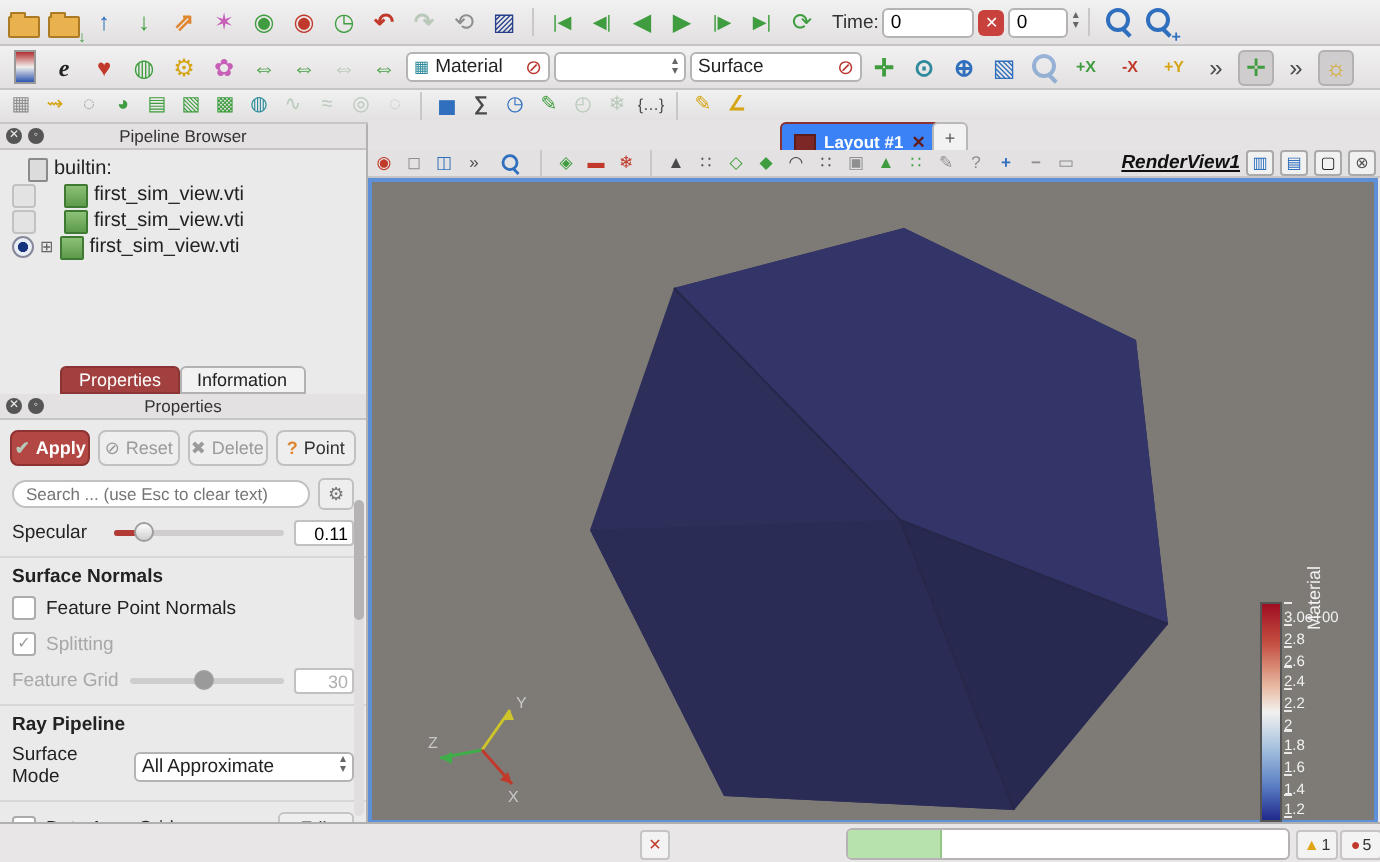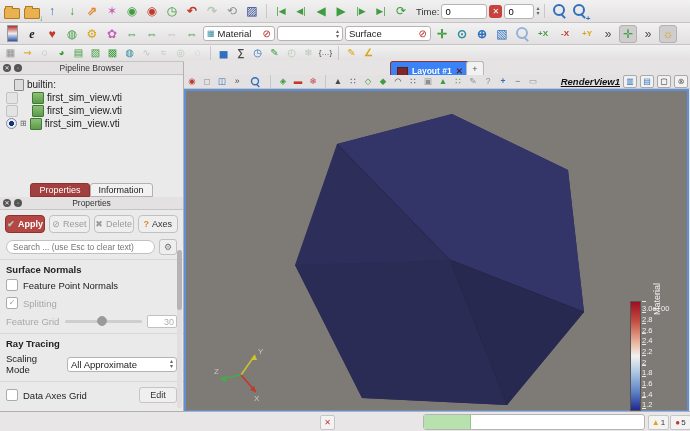--- a/index.html
+++ b/index.html
@@ -291,50 +291,58 @@
       <span class="pbtn">
           <span>⊘</span>
           <span>Reset</span>
         </span>
       <span class="pbtn">
           <span>✖</span>
           <span>Delete</span>
         </span>
       <span class="pbtn help">
           <span class="c-orange bold">?</span>
-          <span>Axes</span>
+          <span>Point</span>
         </span>
     </div>
 
     <div class="srow">
       <input class="search" placeholder="Search ... (use Esc to clear text)" style="">
       <span class="gearbtn">⚙</span>
     </div>
 
+    <div class="prow">
+      <span style="width:46px">Specular</span>
+      <span class="slider">
+        <span class="fill" style="width:14px"></span>
+          <span class="knob" style="left:10px"></span>
+      </span>
+      <input class="vfld" value="0.11" style="">
+    </div>
 
     <div class="phead">Surface Normals</div>
     <div class="prow">
       <span class="cb"></span>
       <span>Feature Point Normals</span>
     </div>
     <div class="prow dis">
       <span class="cb">✓</span>
       <span>Splitting</span>
     </div>
     <div class="prow">
       <span style="width:54px" class="dis">Feature Grid</span>
       <span class="slider">
         <span class="knob" style="left:32px;background:#9a9a9a"></span>
       </span>
       <input class="vfld dis" value="30" style="">
     </div>
 
-    <div class="phead">Ray Tracing</div>
+    <div class="phead">Ray Pipeline</div>
     <div class="prow">
-      <span style="width:56px">Scaling Mode</span>
+      <span style="width:56px">Surface Mode</span>
       <div class="combo" style="flex:1">
         <span style="flex:1">All Approximate</span>
         <span class="stepcol">
             <span>▴</span>
             <span>▾</span>
           </span>
       </div>
     </div>
 
     <div class="prow" style="border-top:1px solid #d8d6d6;margin-top:3px;padding-top:5px">

